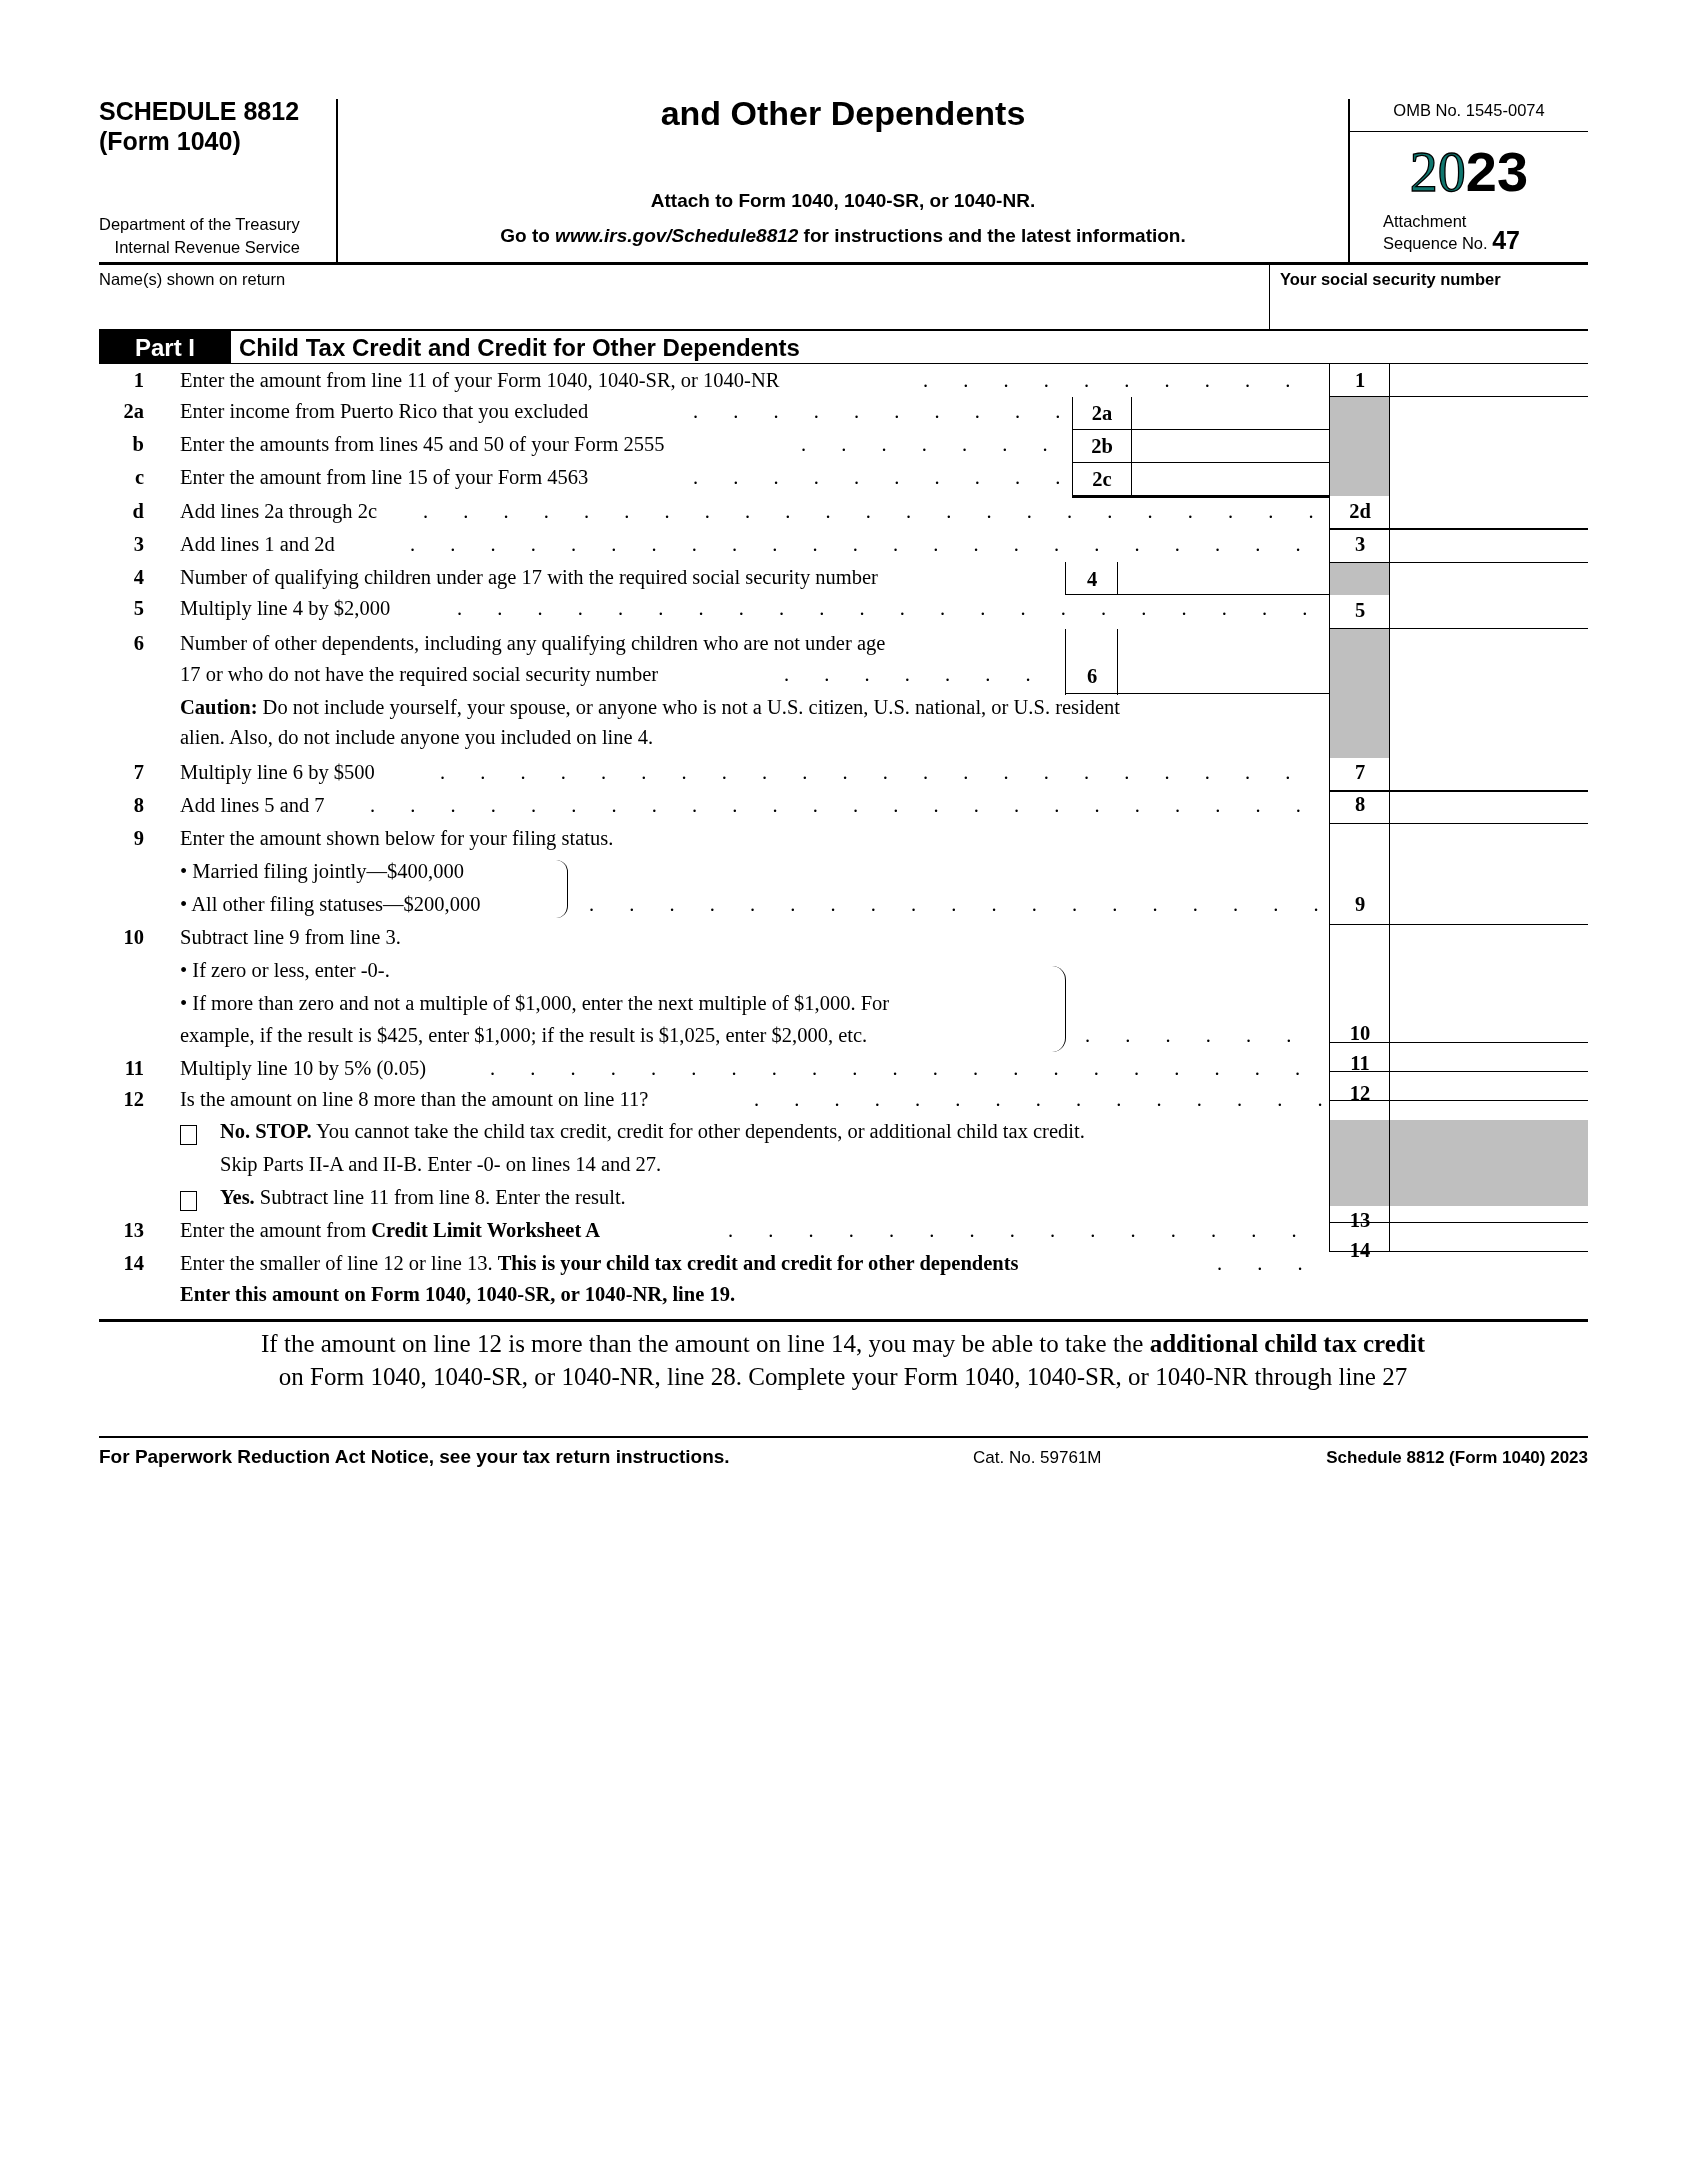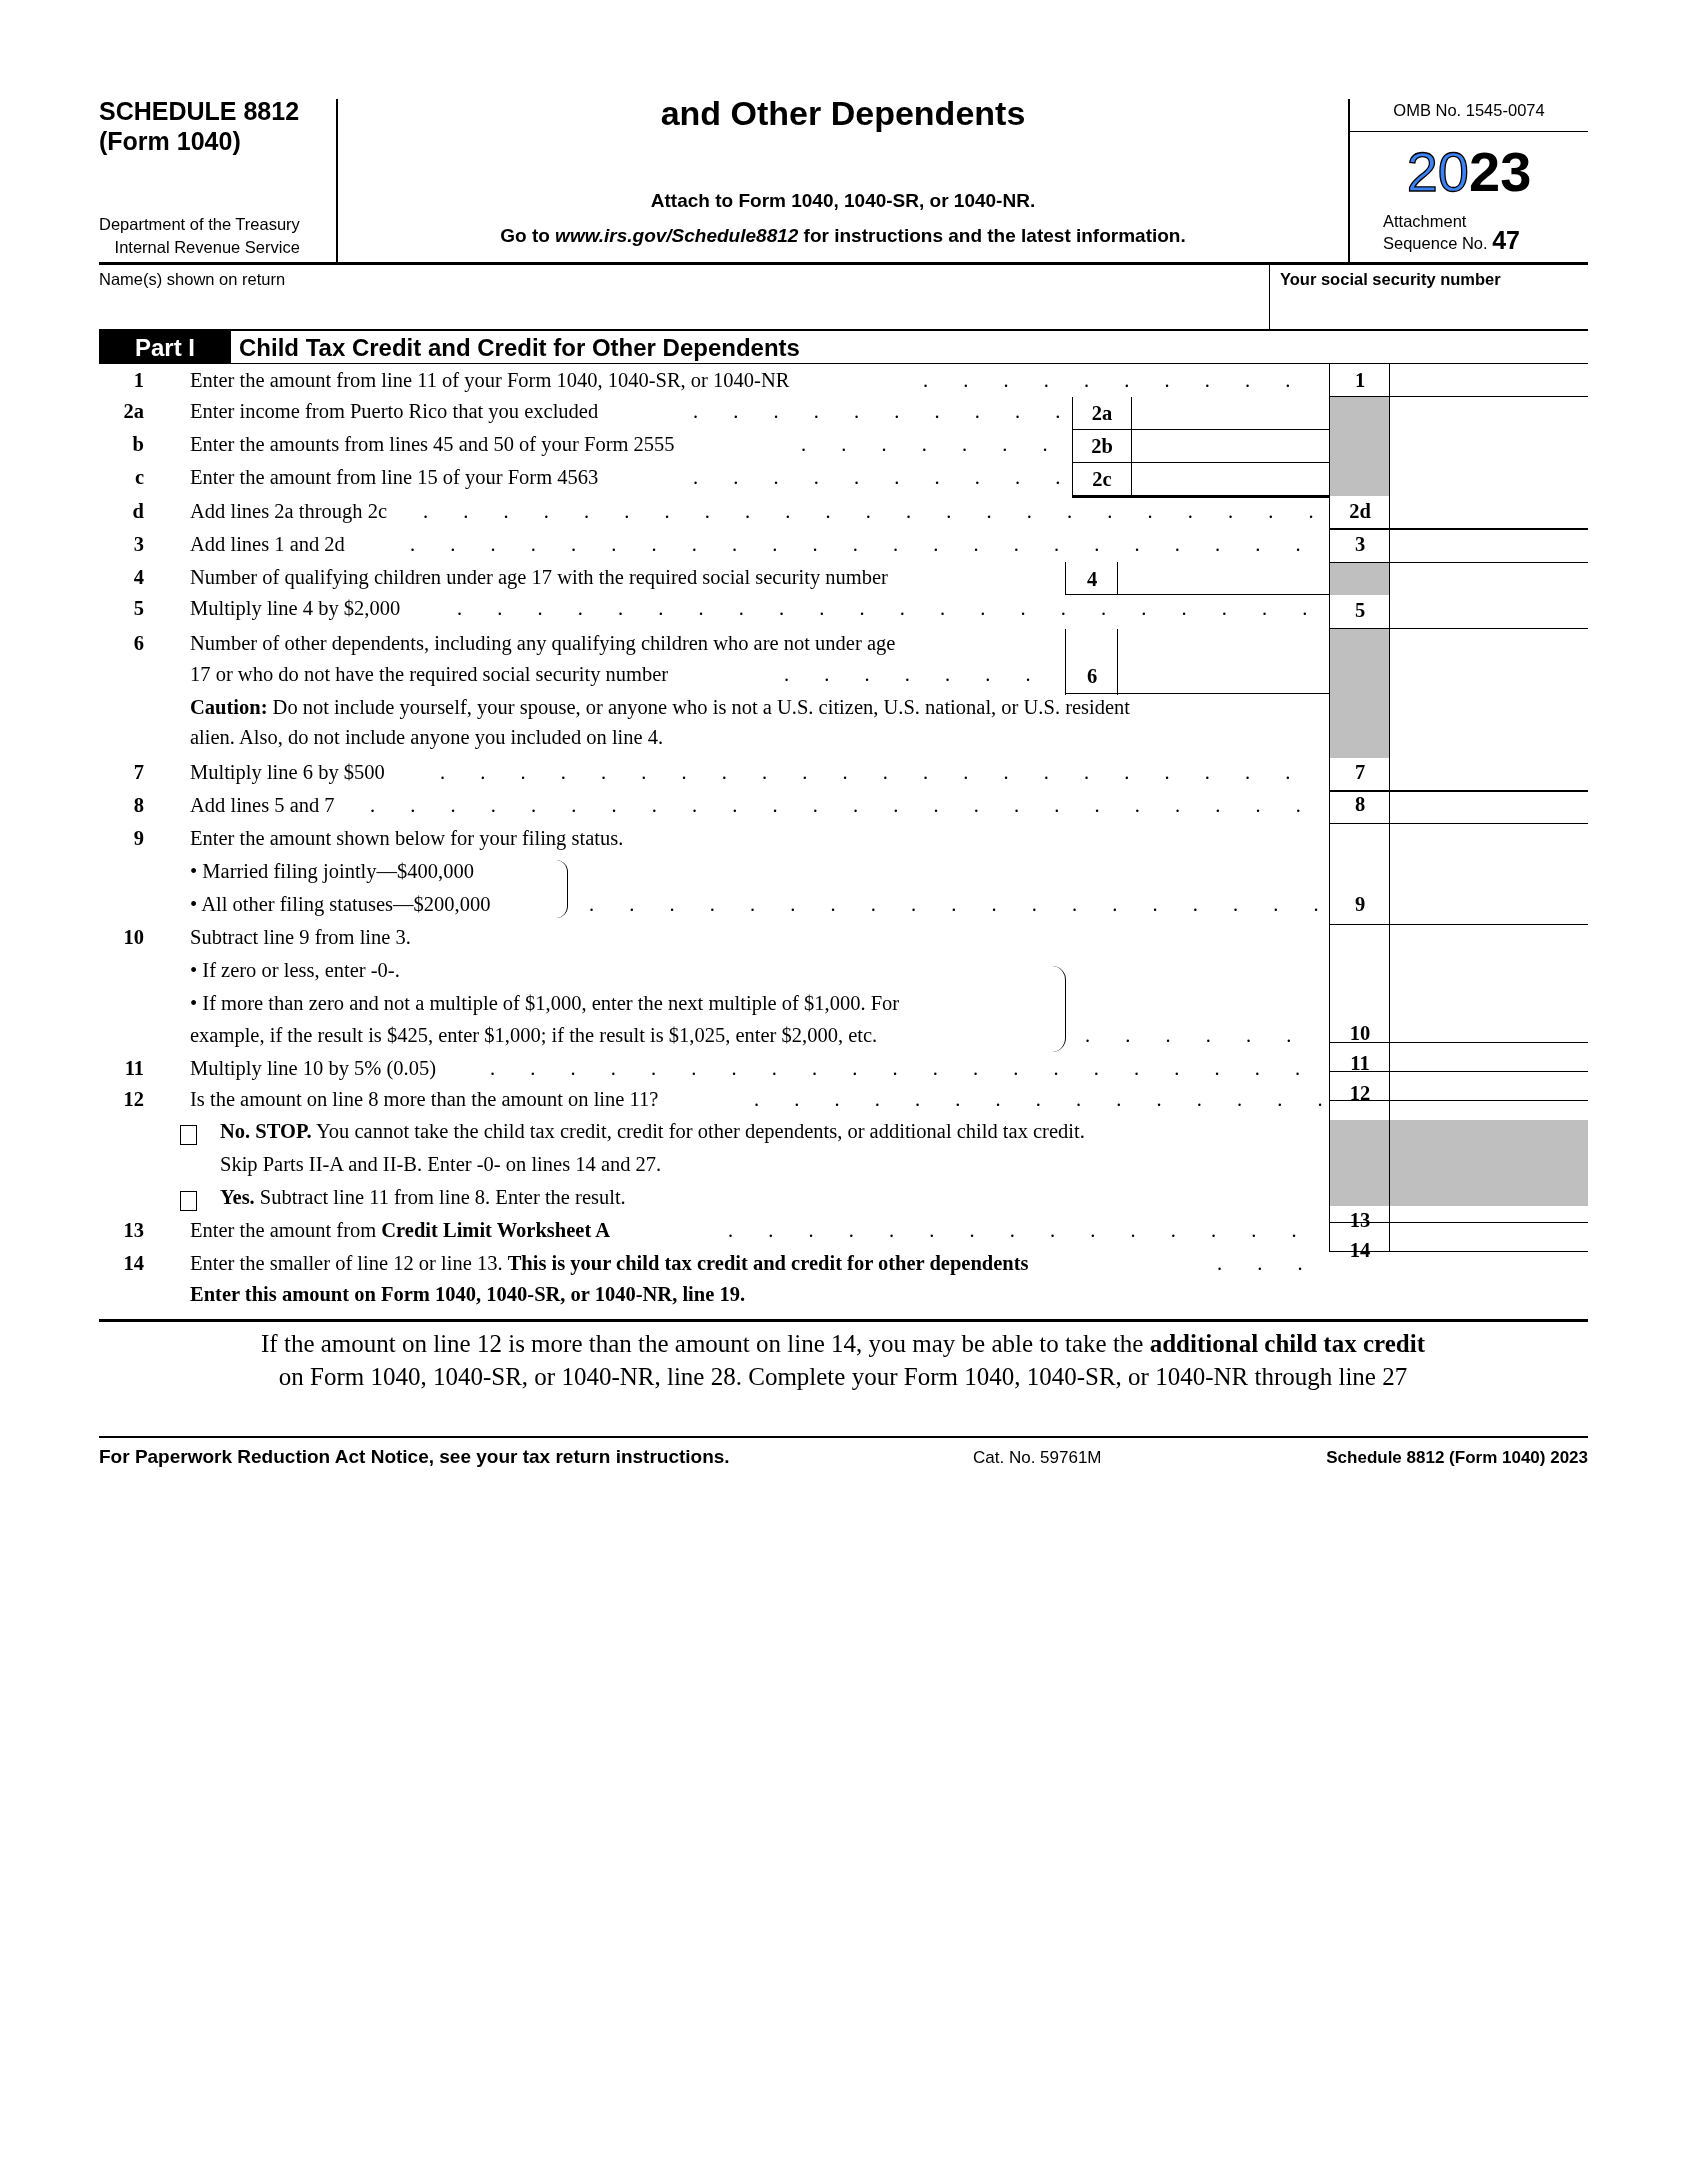--- a/index.html
+++ b/index.html
@@ -13,31 +13,31 @@
 
   
   .sched-title { left: 99px; top: 96px; font-size: 25px; font-weight: bold; line-height: 30px; }
   .dept { left: 99px; top: 213px; font-size: 16.5px; line-height: 22.5px; text-align: right; }
   .main-title { left: 337px; width: 1012px; top: 93px; text-align: center; font-size: 34px; font-weight: bold; line-height: 40px; }
   .attach { left: 337px; width: 1012px; top: 190px; text-align: center; font-size: 19px; font-weight: bold; }
   .goto { left: 337px; width: 1012px; top: 225px; text-align: center; font-size: 19px; font-weight: bold; }
   .goto i { font-style: italic; }
   .omb { left: 1350px; width: 238px; top: 101px; text-align: center; font-size: 16.5px; }
   .year { left: 1350px; width: 238px; top: 142px; text-align: center; font-size: 56px; font-weight: bold; line-height: 60px; }
-  .year .outline { color: #3b82f6; -webkit-text-stroke: 1.3px #000; font-weight: normal; }
+  .year .outline { color: #0f766e; -webkit-text-stroke: 1.3px #000; font-weight: normal; font-family: Liberation Serif, serif; }
   .attseq { left: 1383px; top: 212px; font-size: 16.5px; line-height: 18.5px; }
   .attseq b { font-size: 25px; }
   .name-label { left: 99px; top: 270px; font-size: 16.5px; }
   .ssn-label { left: 1280px; top: 270px; font-size: 16.5px; font-weight: bold; }
 
   
   .part-tag { left: 99px; top: 331px; width: 132px; height: 33px; background: #000; color: #fff; font-size: 24px; font-weight: bold; line-height: 33px; text-align: center; }
   .part-title { left: 239px; top: 331px; font-size: 24px; font-weight: bold; line-height: 33px; }
   .ln-num { position: absolute; left: 99px; width: 45px; text-align: right; font-weight: bold; font-size: 20.5px; }
-  .ln-text { position: absolute; left: 190px; font-size: 20.5px; white-space: nowrap; }
+  .ln-text { position: absolute; left: 180px; font-size: 20.5px; white-space: nowrap; }
   .dots { position: absolute; font-size: 20.5px; letter-spacing: 15px; white-space: nowrap; overflow: hidden; }
   .box-lbl { position: absolute; width: 60px; text-align: center; font-weight: bold; font-size: 20.5px; }
   .amt-input { position: absolute; border: none; background: transparent; font-size: 18.5px; font-family: "Liberation Sans", sans-serif; outline: none; padding: 0 5.3px; box-sizing: border-box; text-align: right; }
   .chk { position: absolute; width: 17px; height: 20px; border: 1.3px solid #000; box-sizing: border-box; background: #fff; cursor: pointer; }
   .brace { position: absolute; font-family: "DejaVu Serif", serif; }
 
   .footer-para { left: 132px; width: 1422px; top: 1327px; text-align: center; font-size: 25px; line-height: 33px; }
   .foot-left { left: 99px; top: 1446px; font-size: 19px; font-weight: bold; }
   .foot-mid { left: 973px; top: 1448px; font-size: 17px; }
   .foot-right { left: 1290px; width: 298px; text-align: right; top: 1448px; font-size: 17px; font-weight: bold; }

